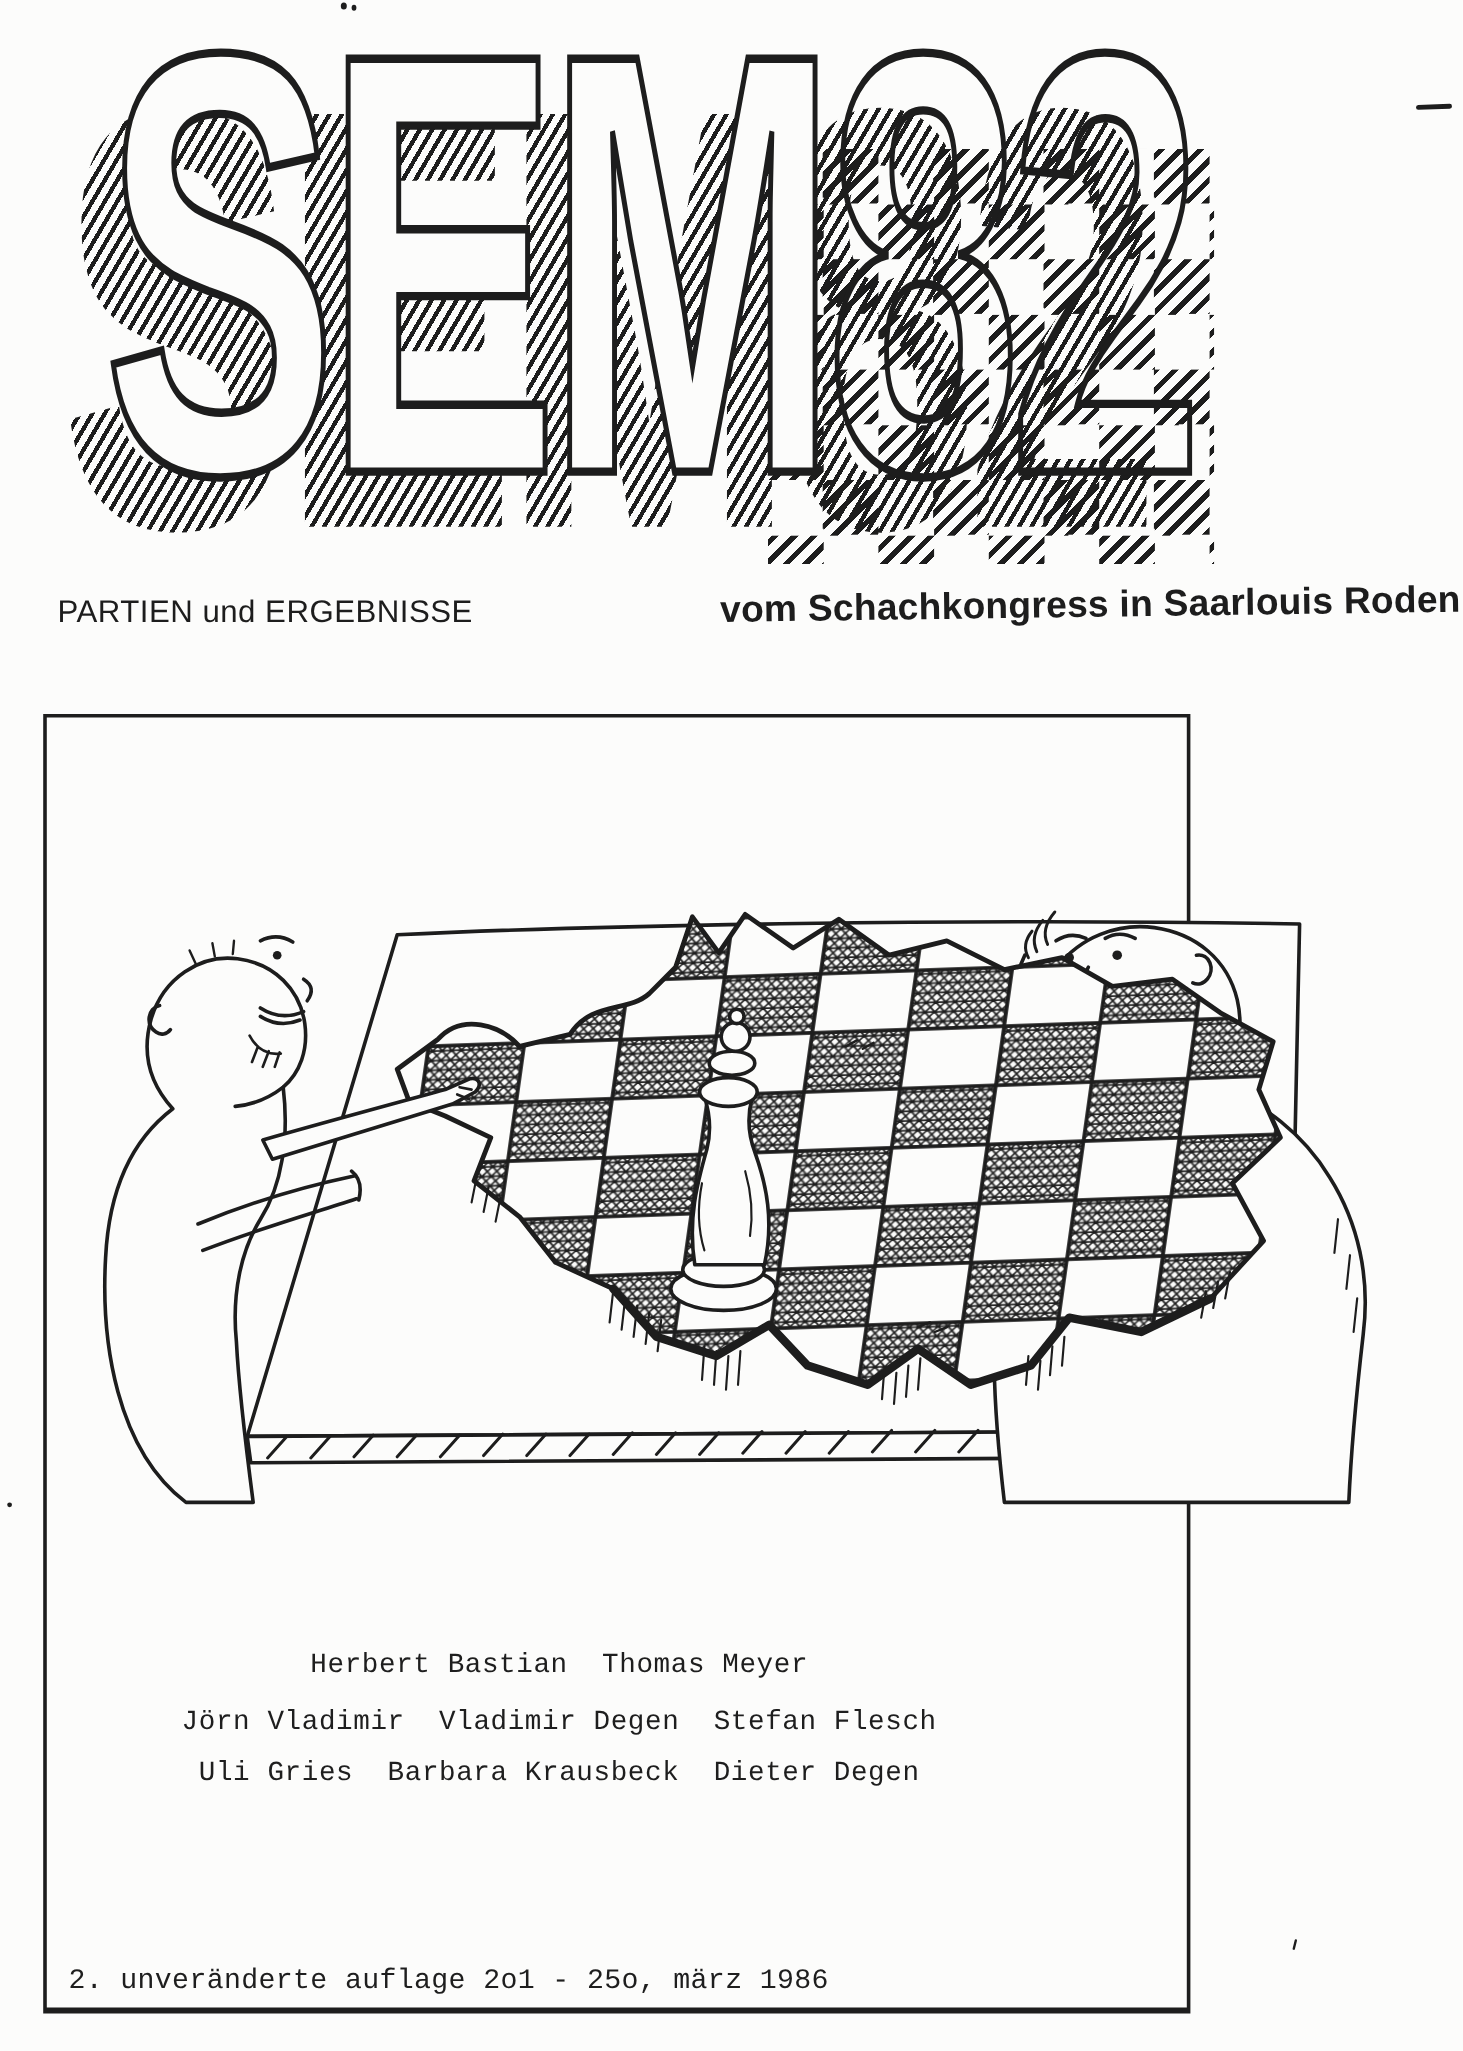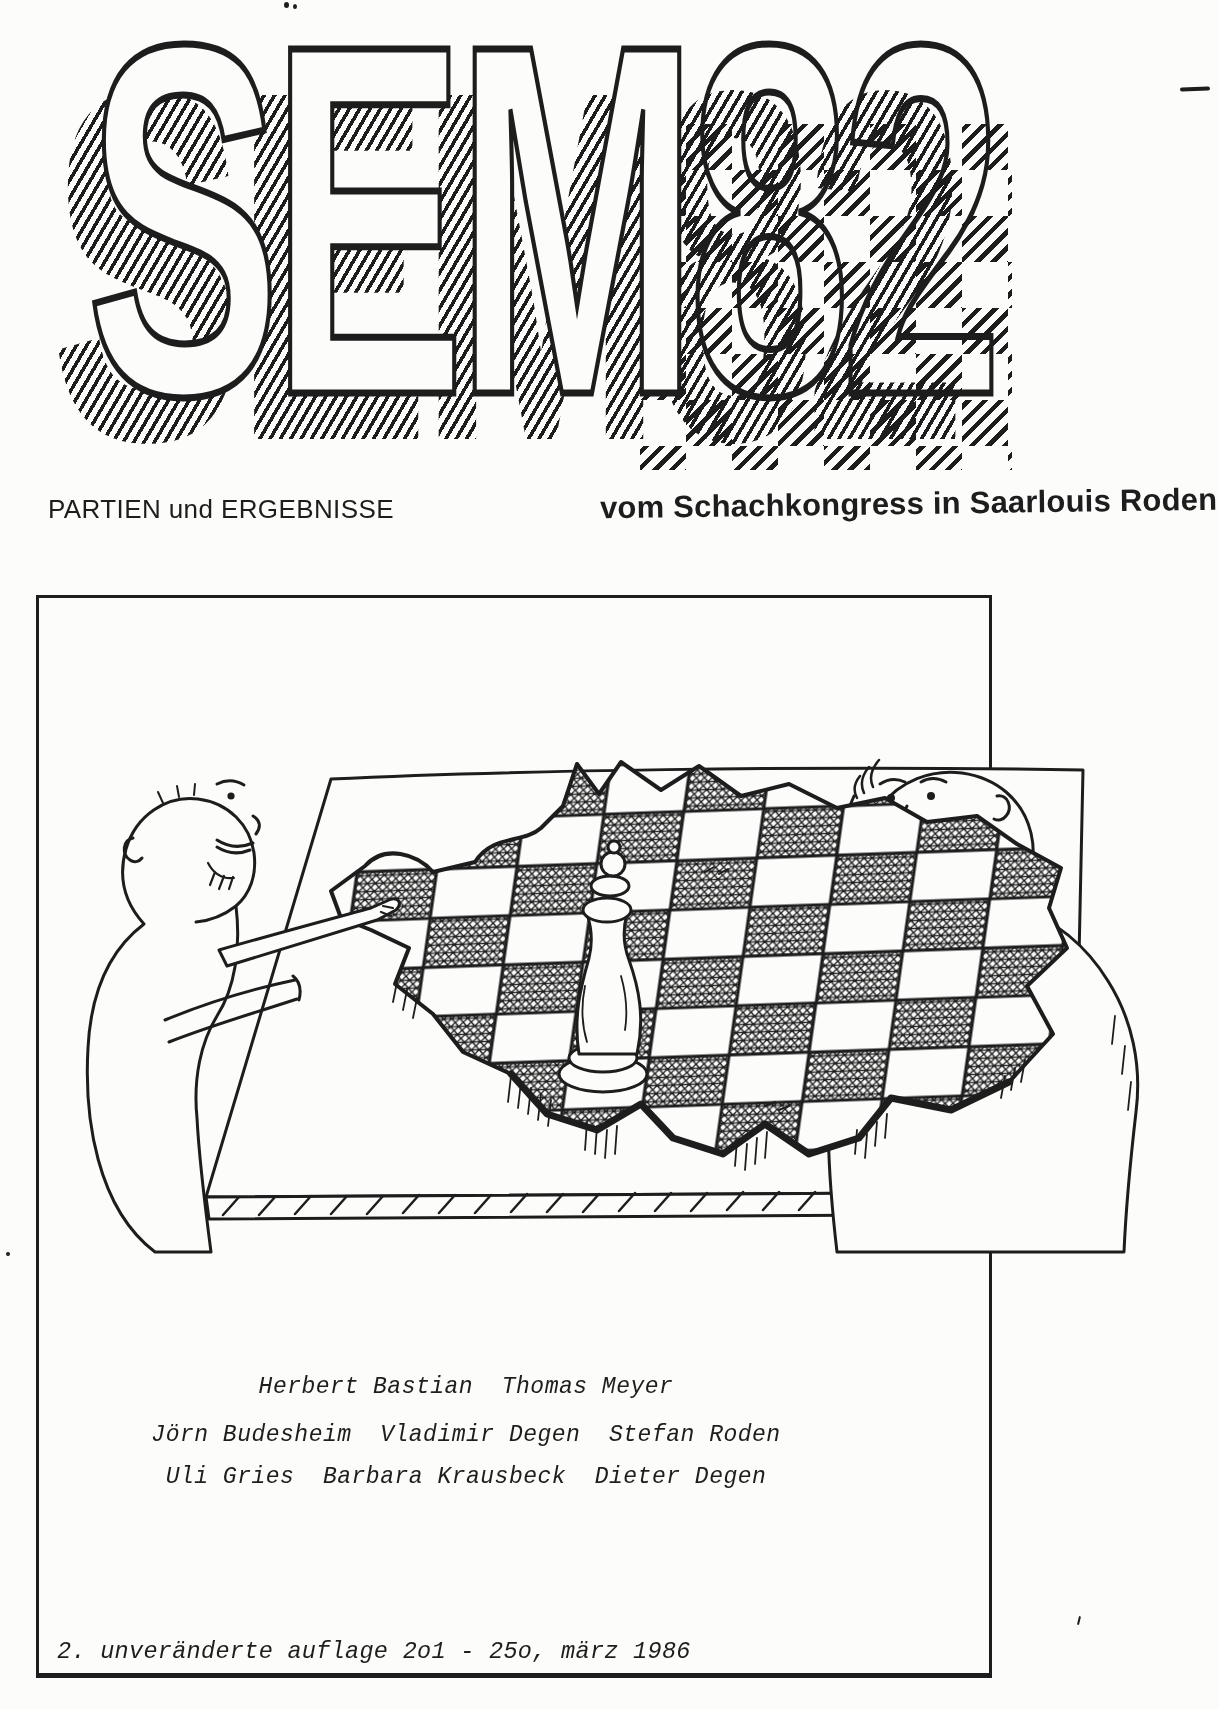--- a/index.html
+++ b/index.html
@@ -36,21 +36,20 @@
   .logo-outline .fill-white{-webkit-text-fill-color:#fcfcfb;}
   .logo-outline .fill-clear{-webkit-text-fill-color:transparent;}
   
   .sub-left{position:absolute;left:48px;top:494px;font-size:26px;font-weight:normal;letter-spacing:0.4px;}
   .sub-right{position:absolute;left:600px;top:486px;font-size:31px;font-weight:bold;letter-spacing:0.2px;transform:rotate(-0.8deg);}
   
   .frame{
     position:absolute;left:36px;top:595px;width:956px;height:1083px;
     box-sizing:border-box;border:3px solid #1d1d1d;border-bottom-width:5px;
     background:#fcfcfb;
-    font-style:italic;
   }
   .illus{position:absolute;left:26px;top:88px;width:1085px;height:570px;}
   .credits{
     position:absolute;left:0;right:96px;top:768px;text-align:center;
     font-family:"Liberation Mono","DejaVu Sans Mono",monospace;
     font-size:23px;color:#1e1e1e;letter-spacing:0.5px;
   }
   .credits .line{line-height:42px;white-space:pre;}
   .credits .line.first{margin-bottom:6px;}
   .edition{
@@ -150,21 +149,21 @@
       </g>
 
       <g>
         <path d="M154,264 C210,248 262,234 306,222 L324,214 C333,210 338,217 331,224 L312,234 C266,248 214,264 162,280 Z" fill="#fcfcfb"></path>
         <path d="M318,220l10,2 M316,226l10,4" stroke-width="2.2"></path>
       </g>
     </svg>
 
     <div class="credits">
       <div class="line first">Herbert Bastian  Thomas Meyer</div>
-      <div class="line">Jörn Budesheim  Vladimir Degen  Stefan Roden</div>
+      <div class="line">Jörn Vladimir  Vladimir Degen  Stefan Flesch</div>
       <div class="line">Uli Gries  Barbara Krausbeck  Dieter Degen</div>
     </div>
 
     <div class="edition">2. unveränderte auflage 2o1 - 25o, märz 1986</div>
   </div>
 
   <div class="speck" style="left:284px;top:2px;width:5px;height:6px;"></div>
   <div class="speck" style="left:293px;top:4px;width:4px;height:5px;"></div>
   <div class="speck dash" style="left:1180px;top:87px;width:30px;height:4px;transform:rotate(-2deg);"></div>
   <div class="speck" style="left:6px;top:1252px;width:4px;height:4px;"></div>

